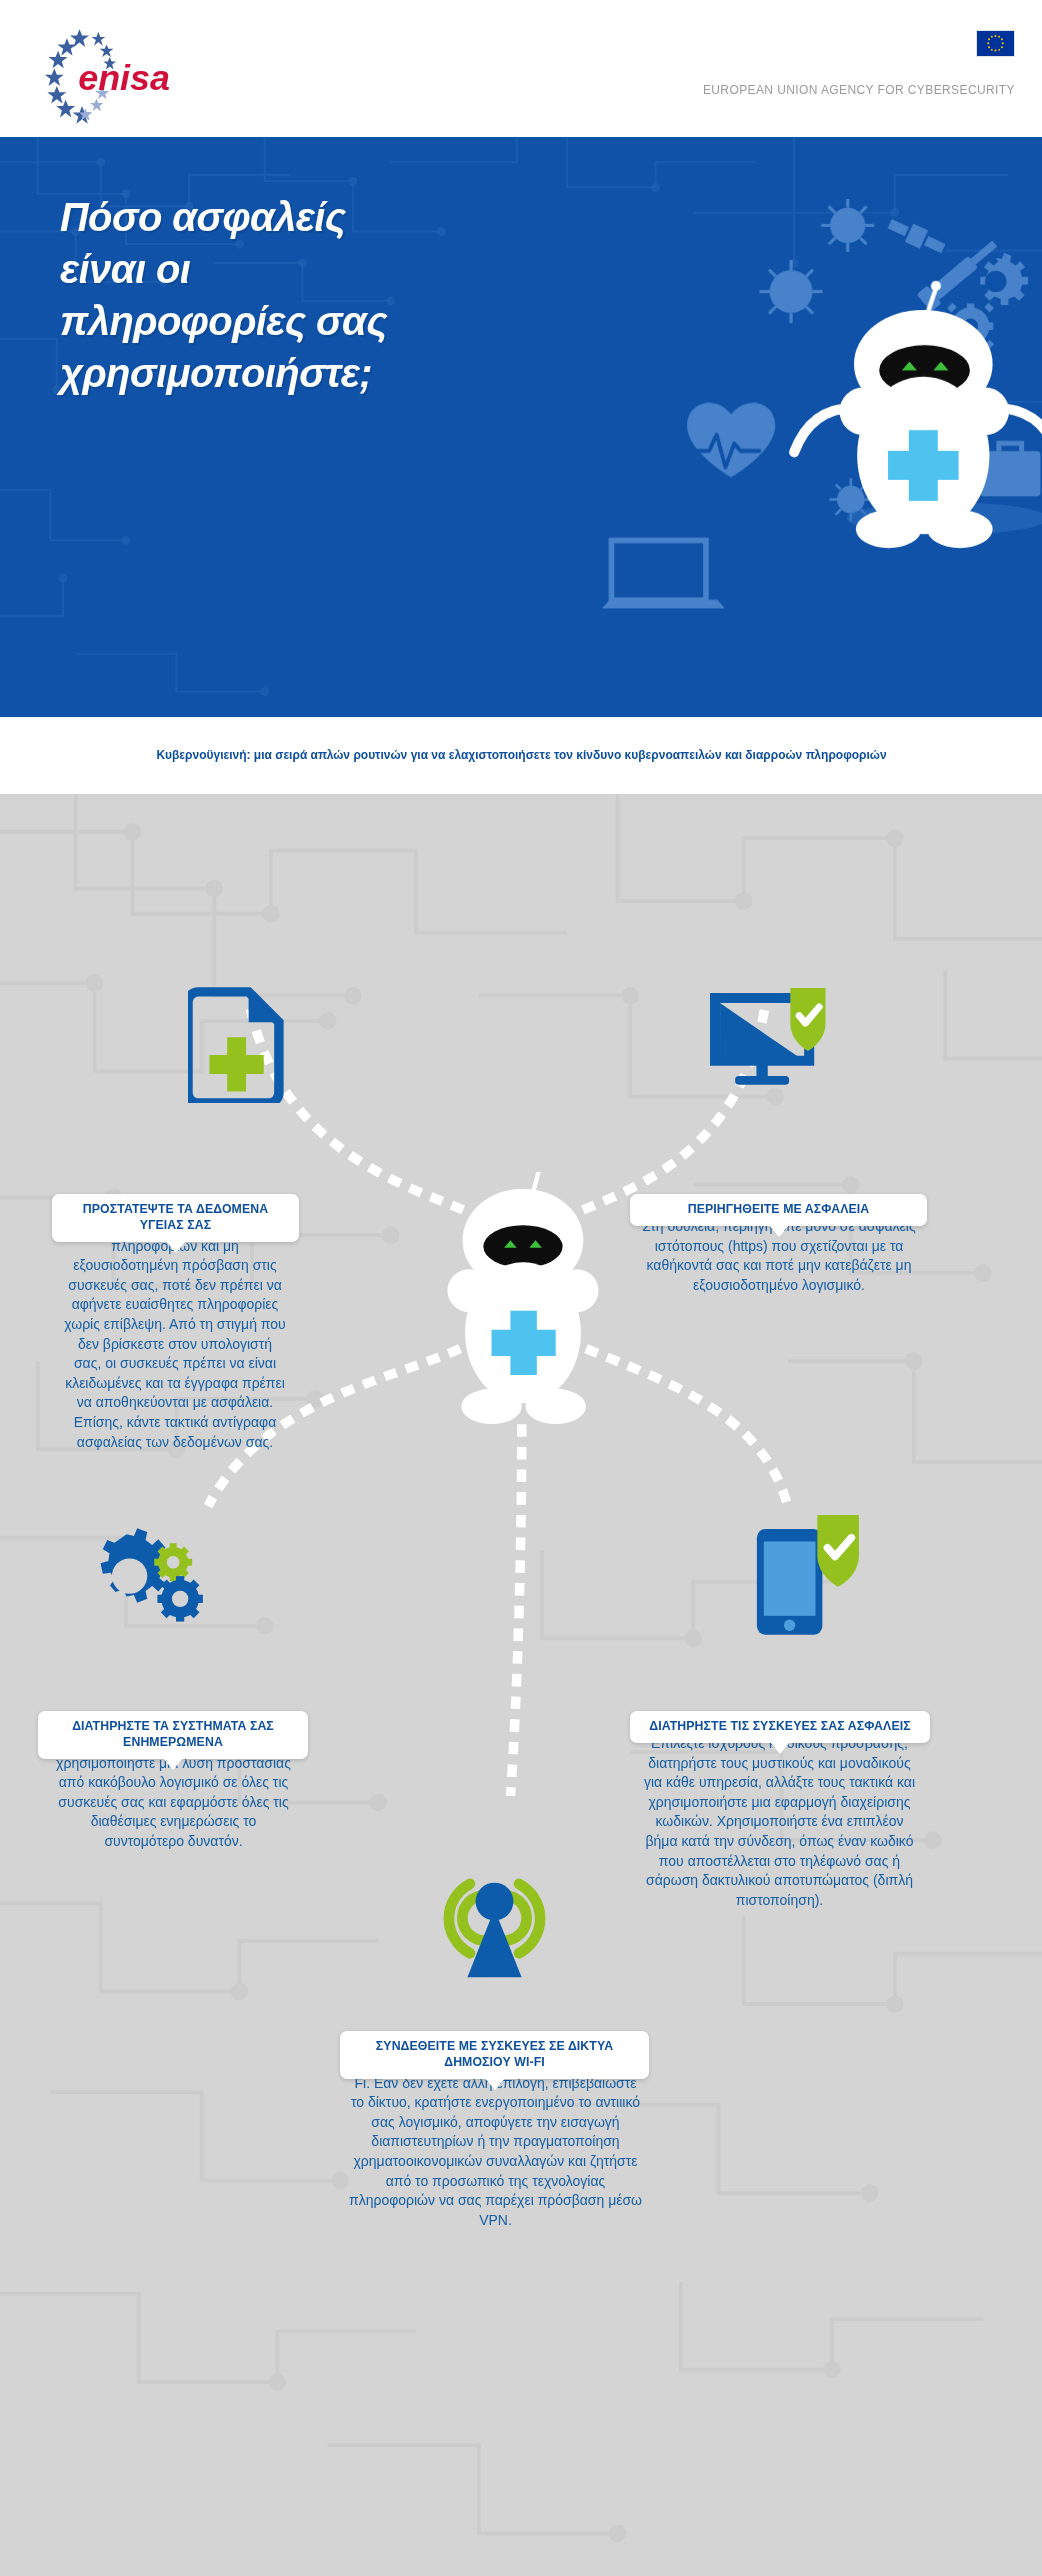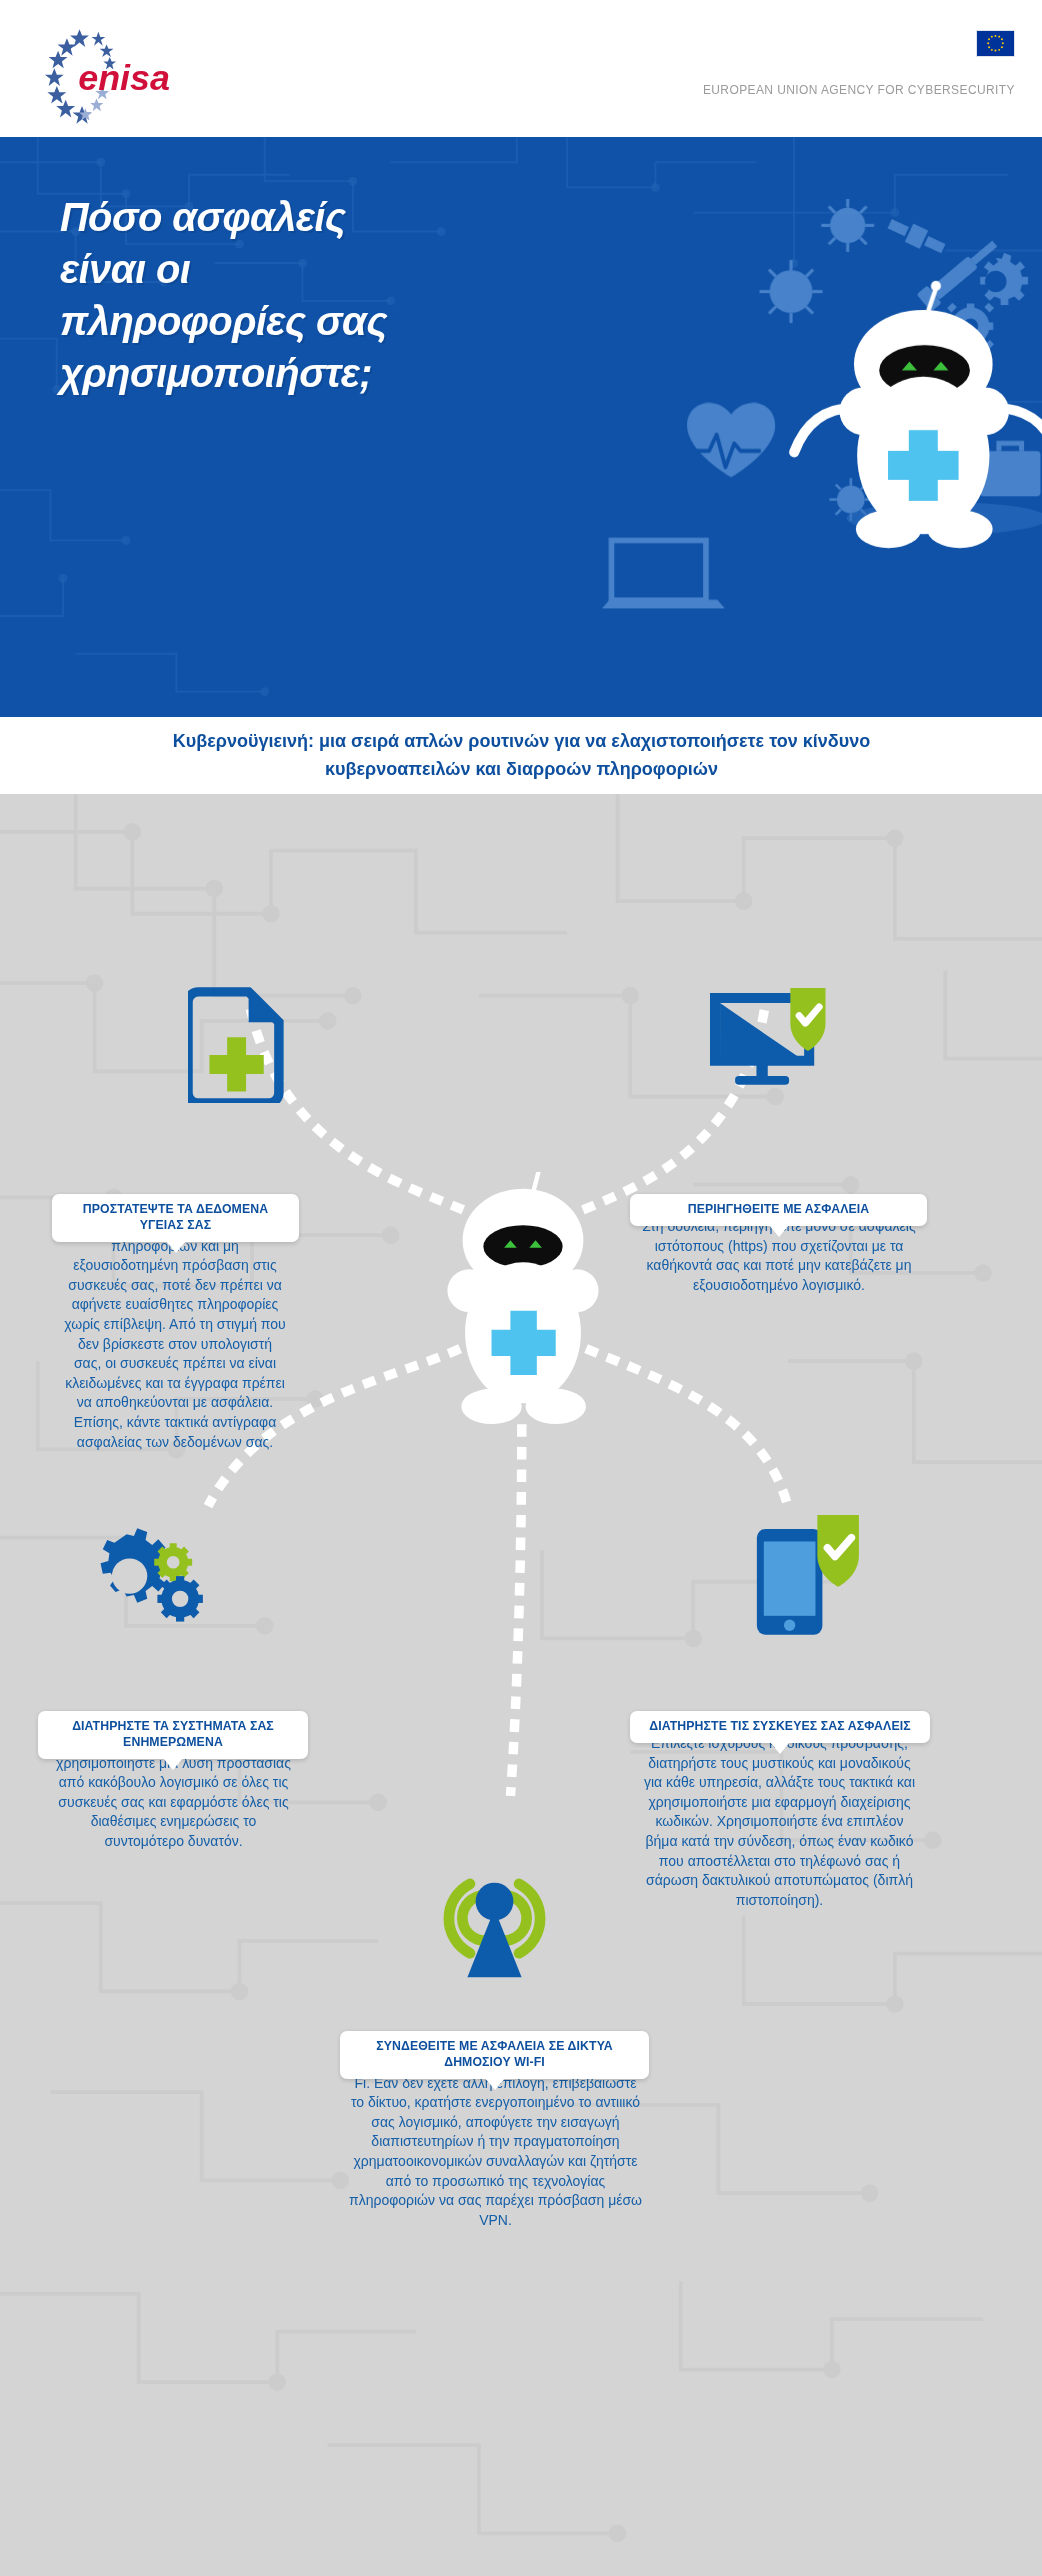--- a/index.html
+++ b/index.html
@@ -37,21 +37,21 @@
   }
   .hero-art { position: absolute; right: 0; top: 0; width: 441px; height: 580px; z-index: 4; }
 
   
   .subtitle-band {
     position: relative; height: 77px; background: #ffffff;
     display: flex; align-items: center; justify-content: center;
   }
   .subtitle-text {
     width: 787px; text-align: center;
-    color: #0d4f9e; font-weight: bold; font-size: 18px; line-height: 1.55;
+    color: #0d4f9e; font-weight: bold; font-size: 12px; line-height: 1.55;
   }
 
   
   .body-area {
     position: relative; height: 1783px; background: #d4d4d4; overflow: hidden;
   }
   .body-circuit { position: absolute; inset: 0; opacity: .55; }
 
   .connectors { position: absolute; inset: 0; z-index: 2; }
 
@@ -459,21 +459,21 @@
         <path d="M154 30 A 62 62 0 0 1 154 140"></path>
         <path d="M100 48 A 34 34 0 0 0 100 120"></path>
         <path d="M130 48 A 34 34 0 0 1 130 120"></path>
       </g>
       <circle cx="115" cy="58" r="30" fill="#0d5bab"></circle>
       <path d="M115 70 l43 108 h-86z" fill="#0d5bab"></path>
     </svg>
   </div>
 
   <div class="card-head" style="left:340px; top:1197px; width:309px;">
-    <span>ΣΥΝΔΕΘΕΙΤΕ ΜΕ ΑΣΦΑΛΕΙΑ ΣΕ ΔΙΚΤΥΑ ΔΗΜΟΣΙΟΥ WI-FI</span>
+    <span>ΣΥΝΔΕΘΕΙΤΕ ΜΕ ΣΥΣΚΕΥΕΣ ΣΕ ΔΙΚΤΥΑ ΔΗΜΟΣΙΟΥ WI-FI</span>
   </div>
   <div class="card-body" style="left:348px; top:1260px; width:295px;">Αποφύγετε τη σύνδεση σε δίκτυα δημόσιου Wi-Fi. Εάν δεν έχετε άλλη επιλογή, επιβεβαιώστε το δίκτυο, κρατήστε ενεργοποιημένο το αντιιικό σας λογισμικό, αποφύγετε την εισαγωγή διαπιστευτηρίων ή την πραγματοποίηση χρηματοοικονομικών συναλλαγών και ζητήστε από το προσωπικό της τεχνολογίας πληροφοριών να σας παρέχει πρόσβαση μέσω VPN.</div>
 
   <div class="mascot" style="left:416px; top:378px; width:214px; height:265px;">
     <svg viewBox="0 0 340 420" width="214" height="265" aria-hidden="true">
       <line x1="184" y1="40" x2="196" y2="-6" stroke="#ffffff" stroke-width="7"></line>
       <ellipse cx="170" cy="108" rx="96" ry="82" fill="#ffffff"></ellipse>
       <ellipse cx="170" cy="118" rx="63" ry="34" fill="#0d0d0d"></ellipse>
       <path d="M140 120 l10 -12 l10 12z" fill="#3dc13d"></path>
       <path d="M180 120 l10 -12 l10 12z" fill="#3dc13d"></path>

